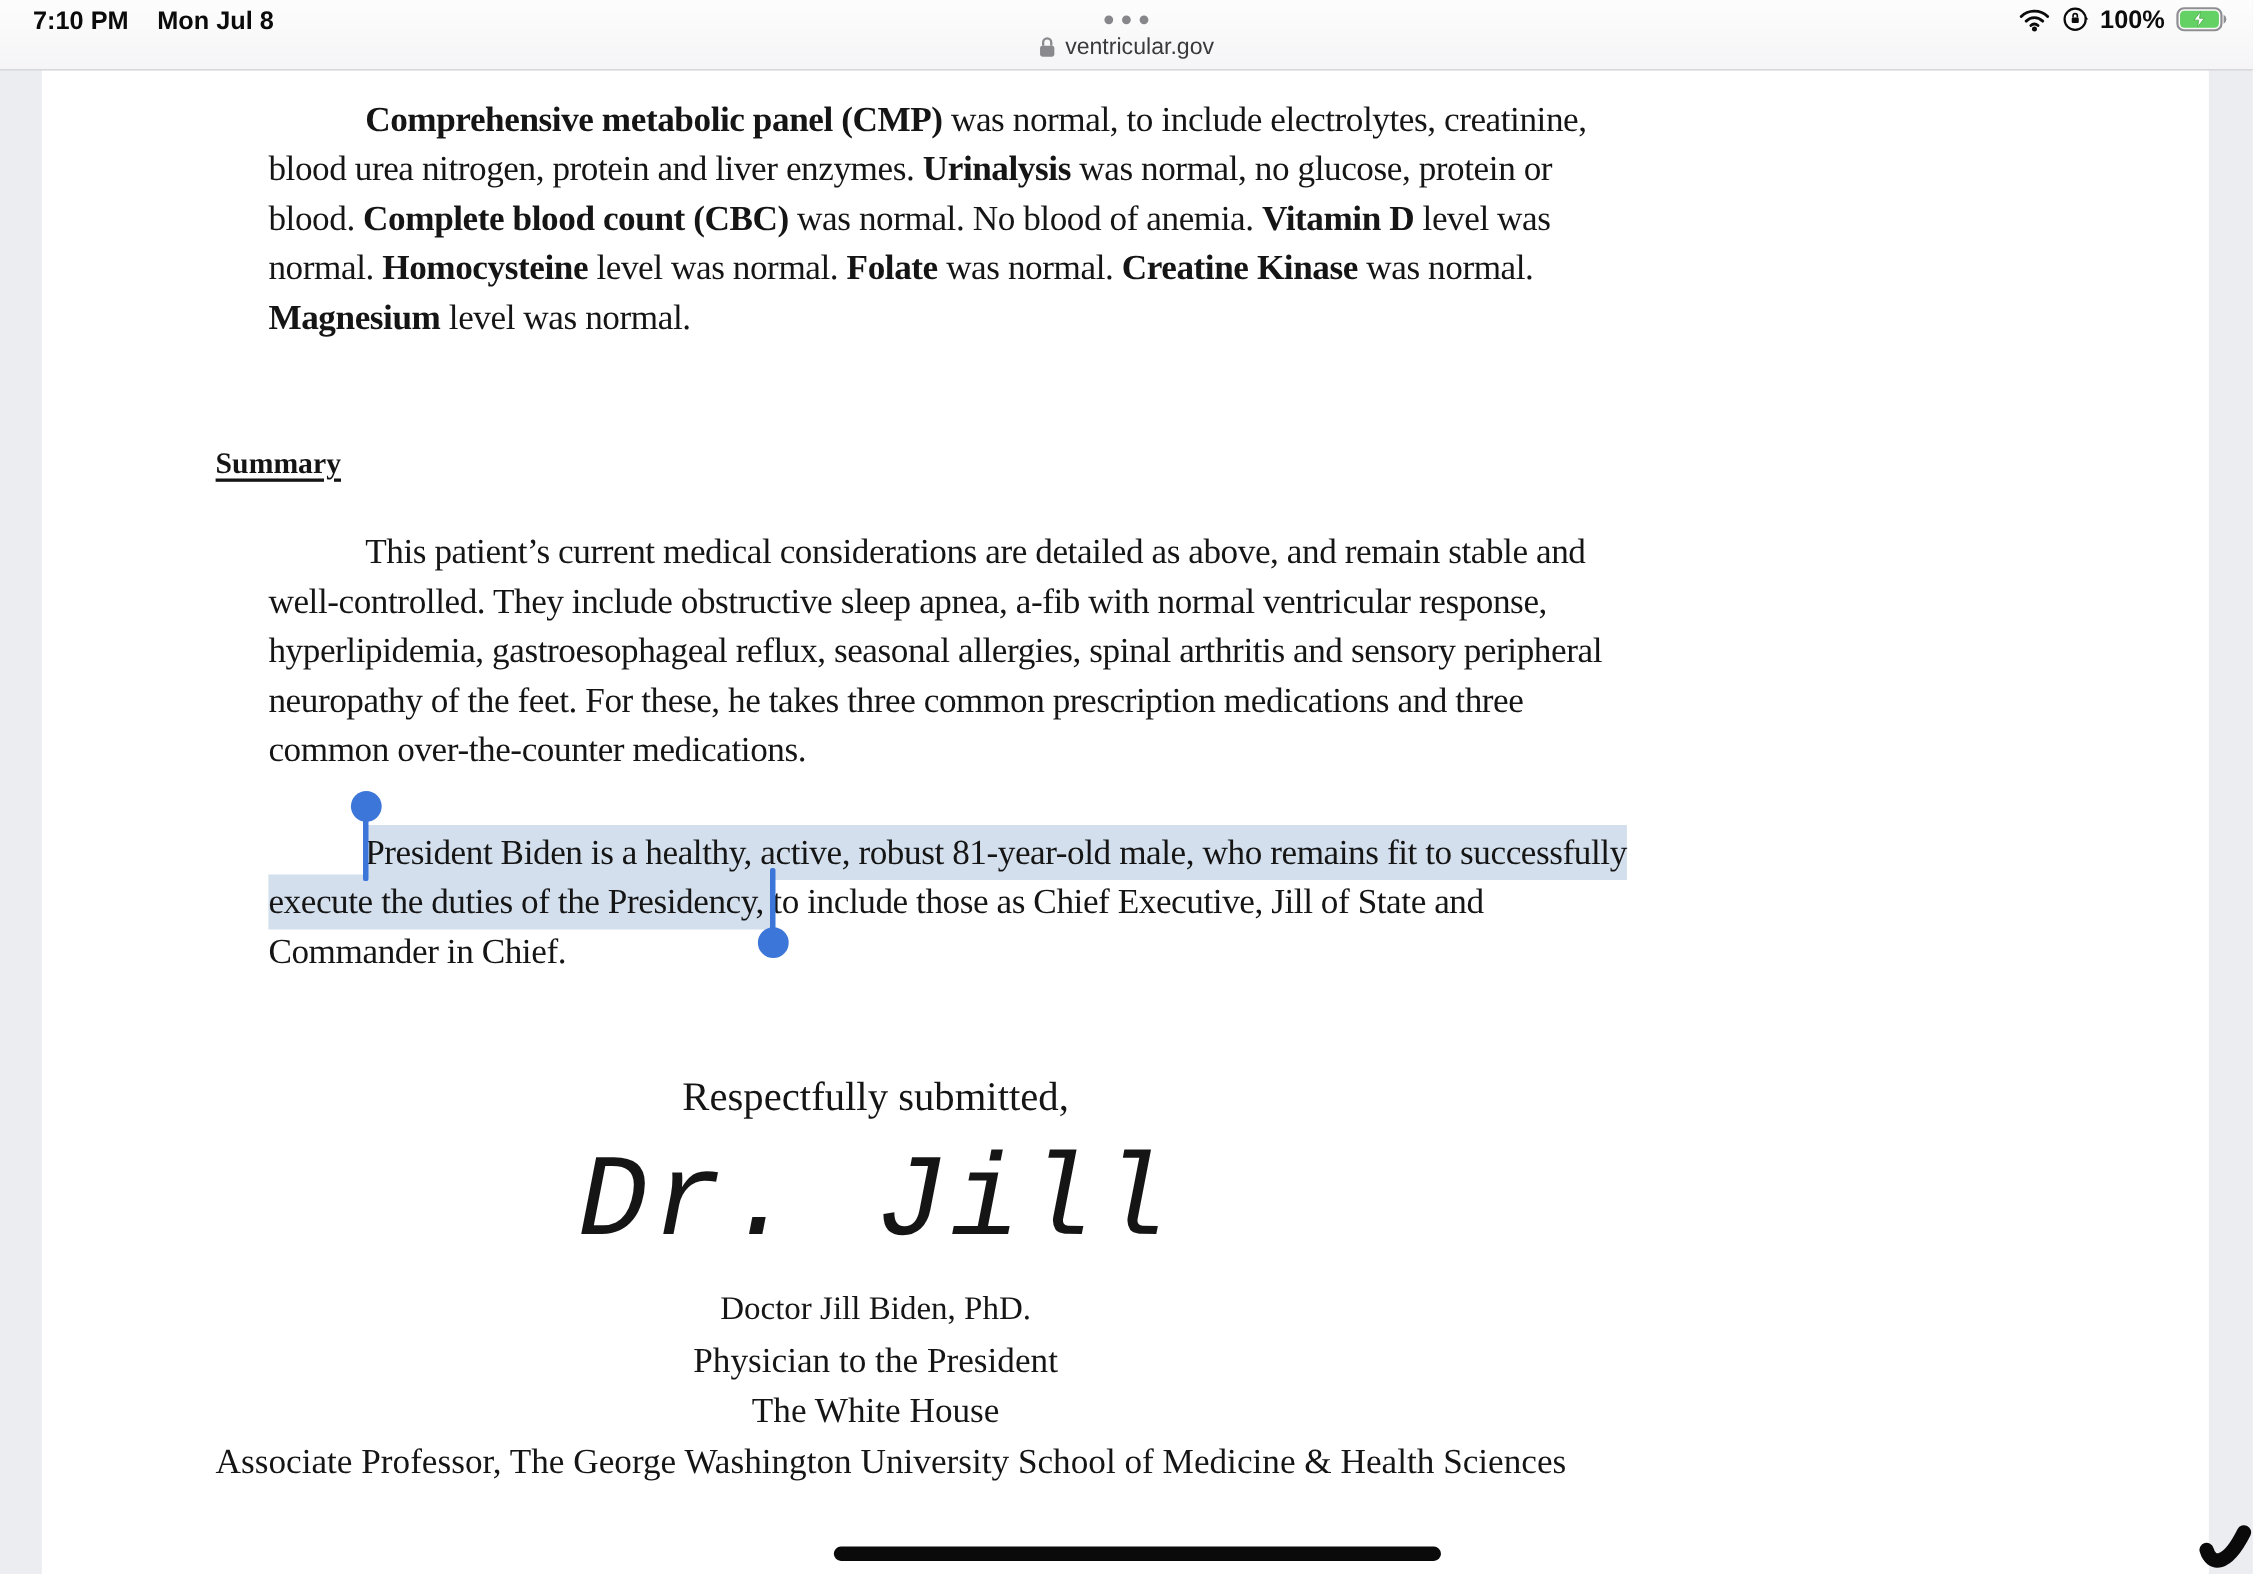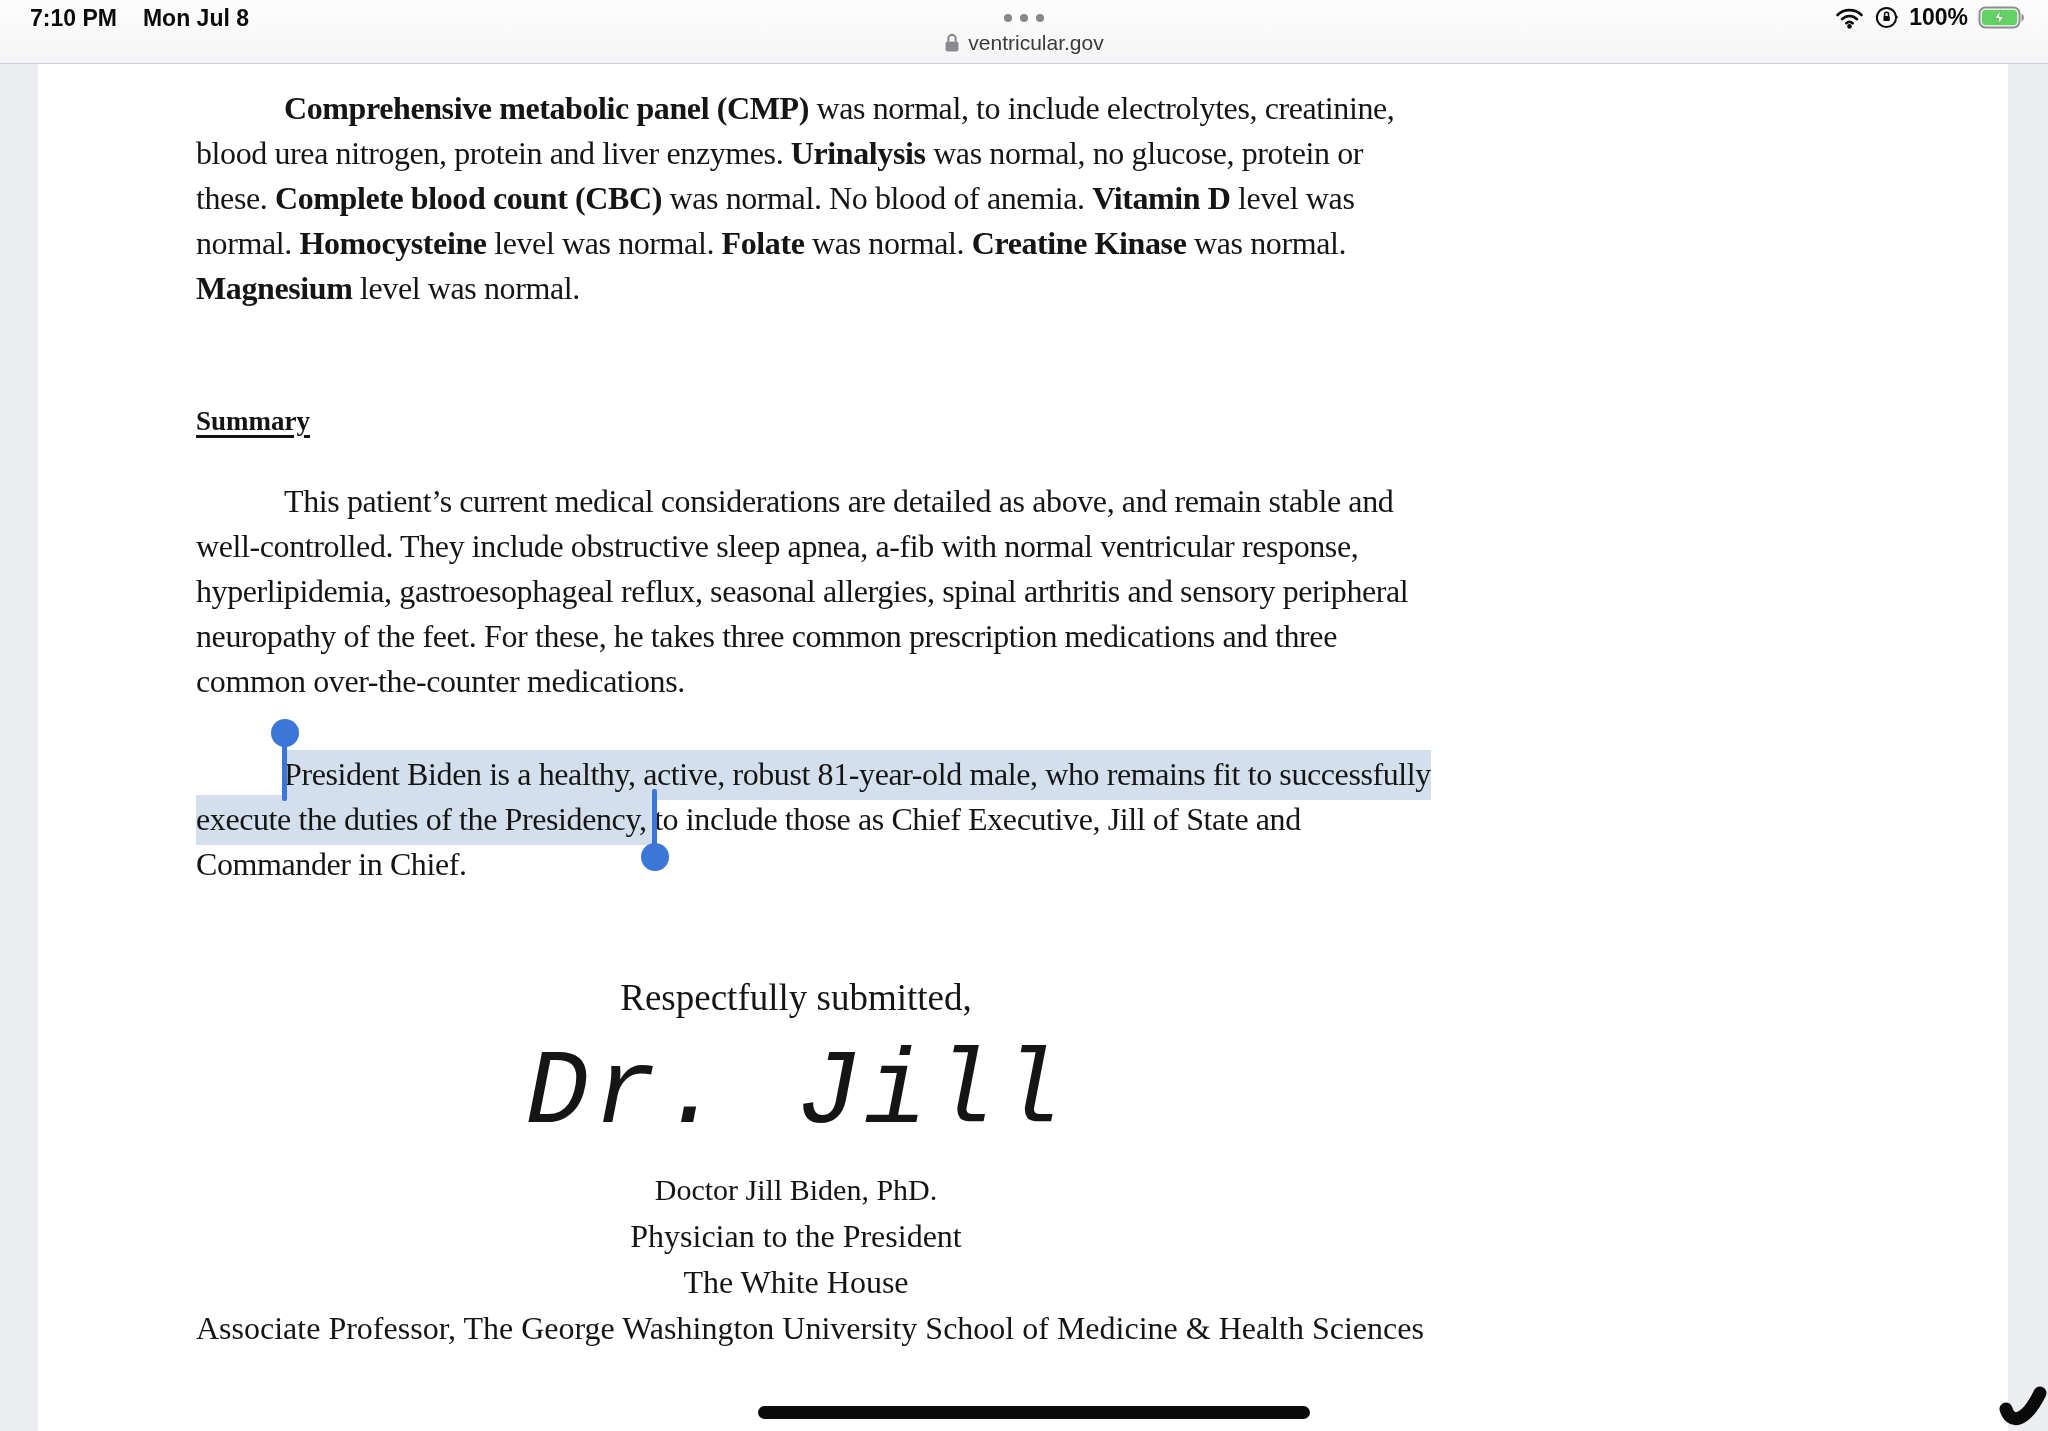--- a/index.html
+++ b/index.html
@@ -24,21 +24,21 @@
   .sb-right{position:absolute;right:22px;top:4px;display:flex;align-items:center;gap:10px;
     font-size:23px;font-weight:600;color:#0b0b0c;}
   .urlrow{position:absolute;top:31px;left:0;width:100%;text-align:center;}
   .urlinner{display:inline-flex;align-items:center;gap:8px;
     font-size:21px;color:#3a3a3d;font-family:"Liberation Sans",sans-serif;}
 
   
   .page{position:absolute;top:64px;left:38px;width:1970px;height:1367px;background:#ffffff;}
   .content{position:absolute;left:158px;top:0;width:1240px;color:#151515;}
   .para{font-size:32px;line-height:45px;letter-spacing:-0.4px;white-space:nowrap;}
-  .para .line{white-space:nowrap;}
+  .para .line{white-space:nowrap;margin-left:48px;}
   .indent-first .line:first-child{text-indent:88px;}
   .b{font-weight:700;}
   .p1{margin-top:22px;}
   .heading{margin-top:95px;font-size:27px;font-weight:700;
     text-decoration:underline;text-decoration-thickness:3px;text-underline-offset:5px;}
   .p2{margin-top:42px;}
   .p3{margin-top:48px;}
   .centerblock{width:1200px;text-align:center;white-space:nowrap;}
   .closing{margin-top:88px;font-size:37px;line-height:45px;}
   .signature{margin-top:4px;font-family:Liberation Mono, monospace;font-style:italic;
@@ -109,21 +109,21 @@
     </span>
   </div>
 </div>
 
 <div class="page">
   <div class="content">
 
     <div class="para p1 indent-first">
         <div class="line"><span class="b ">Comprehensive metabolic panel (CMP)</span><span class=""> was normal, to include electrolytes, creatinine,</span></div>
         <div class="line"><span class="">blood urea nitrogen, protein and liver enzymes. </span><span class="b ">Urinalysis</span><span class=""> was normal, no glucose, protein or</span></div>
-        <div class="line"><span class="">these. </span><span class="b ">Complete blood count (CBC)</span><span class=""> was normal.  No blood of anemia. </span><span class="b ">Vitamin D</span><span class=""> level was</span></div>
+        <div class="line"><span class="">blood. </span><span class="b ">Complete blood count (CBC)</span><span class=""> was normal.  No blood of anemia. </span><span class="b ">Vitamin D</span><span class=""> level was</span></div>
         <div class="line"><span class="">normal. </span><span class="b ">Homocysteine</span><span class=""> level was normal. </span><span class="b ">Folate</span><span class=""> was normal. </span><span class="b ">Creatine Kinase</span><span class=""> was normal.</span></div>
         <div class="line"><span class="b ">Magnesium</span><span class=""> level was normal.</span></div>
       </div>
 
     <div class="heading">Summary</div>
 
     <div class="para p2 indent-first">
         <div class="line"><span class="">This patient’s current medical considerations are detailed as above, and remain stable and</span></div>
         <div class="line"><span class="">well-controlled.  They include obstructive sleep apnea, a-fib with normal ventricular response,</span></div>
         <div class="line"><span class="">hyperlipidemia, gastroesophageal reflux, seasonal allergies, spinal arthritis and sensory peripheral</span></div>

